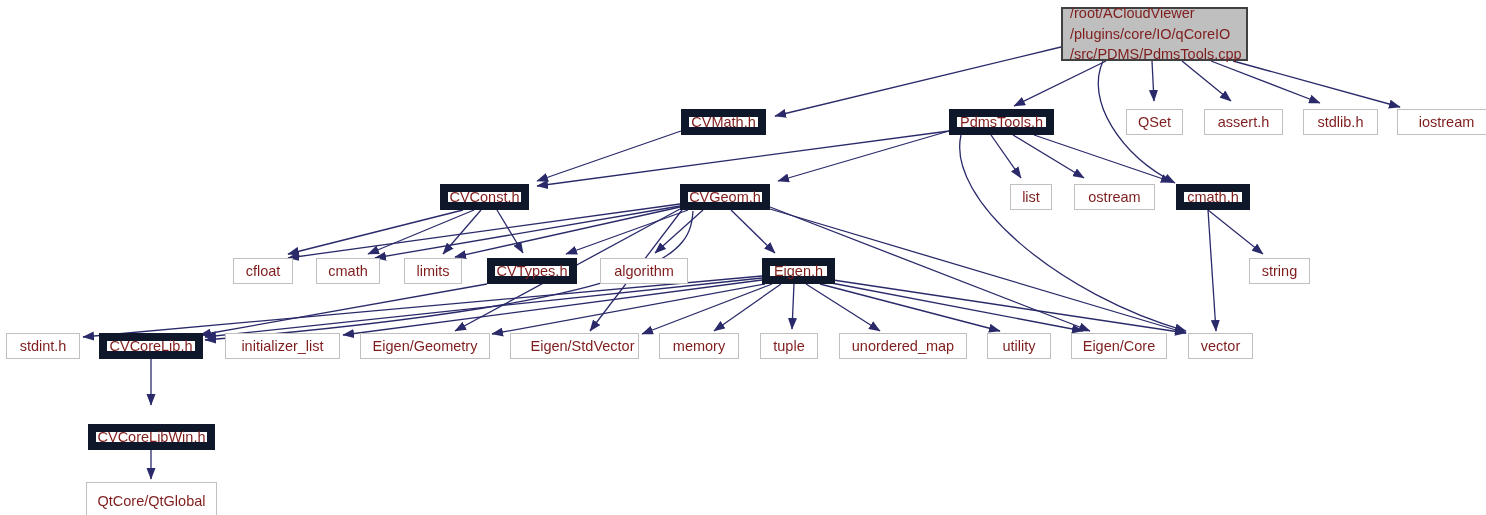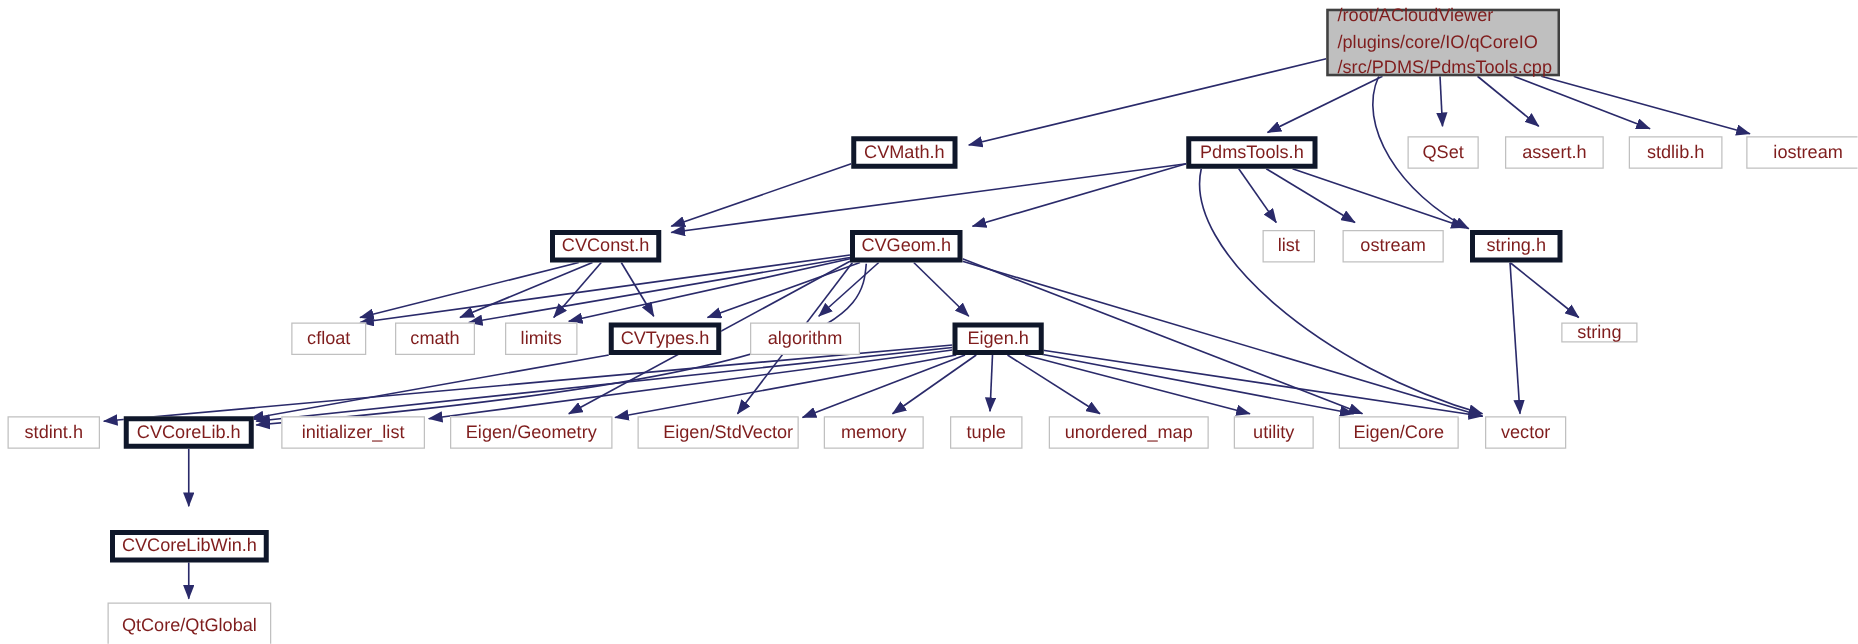--- a/index.html
+++ b/index.html
@@ -29,21 +29,21 @@
     justify-content: center;
     background: #ffffff;
     border: 1px solid #c0c0c0;
     font-size: 14.5px;
     color: #7f1d1d;
     line-height: 1.25;
     white-space: pre;
     text-align: center;
   }
   .node.bold {
-    border: 4px solid #0f172a;
+    border: 8px solid #0f172a;
   }
   .node.root {
     background: #bfbfbf;
     border: 2px solid #404040;
     text-align: left;
     justify-content: flex-start;
     padding-left: 7px;
     line-height: 1.42;
   }
   .node-label {
@@ -115,28 +115,28 @@
       <div class="node bold" style="left: 681px; top: 109px; width: 85px; height: 26px;"><span class="node-label">CVMath.h</span></div>
       <div class="node bold" style="left: 949px; top: 109px; width: 105px; height: 26px;"><span class="node-label">PdmsTools.h</span></div>
       <div class="node" style="left: 1126px; top: 109px; width: 57px; height: 26px;"><span class="node-label">QSet</span></div>
       <div class="node" style="left: 1204px; top: 109px; width: 79px; height: 26px;"><span class="node-label">assert.h</span></div>
       <div class="node" style="left: 1303px; top: 109px; width: 75px; height: 26px;"><span class="node-label">stdlib.h</span></div>
       <div class="node" style="left: 1397px; top: 109px; width: 99px; height: 26px;"><span class="node-label">iostream</span></div>
       <div class="node bold" style="left: 440px; top: 184px; width: 89px; height: 26px;"><span class="node-label">CVConst.h</span></div>
       <div class="node bold" style="left: 680px; top: 184px; width: 90px; height: 26px; text-align: right;"><span class="node-label">CVGeom.h</span></div>
       <div class="node" style="left: 1010px; top: 184px; width: 42px; height: 26px;"><span class="node-label">list</span></div>
       <div class="node" style="left: 1074px; top: 184px; width: 81px; height: 26px;"><span class="node-label">ostream</span></div>
-      <div class="node bold" style="left: 1176px; top: 184px; width: 74px; height: 26px;"><span class="node-label">string.h</span></div>
+      <div class="node bold" style="left: 1176px; top: 184px; width: 74px; height: 26px;"><span class="node-label">cmath.h</span></div>
       <div class="node" style="left: 233px; top: 258px; width: 60px; height: 26px;"><span class="node-label">cfloat</span></div>
       <div class="node" style="left: 316px; top: 258px; width: 64px; height: 26px;"><span class="node-label">cmath</span></div>
       <div class="node" style="left: 404px; top: 258px; width: 58px; height: 26px;"><span class="node-label">limits</span></div>
       <div class="node bold" style="left: 487px; top: 258px; width: 90px; height: 26px;"><span class="node-label">CVTypes.h</span></div>
       <div class="node" style="left: 600px; top: 258px; width: 88px; height: 26px;"><span class="node-label">algorithm</span></div>
       <div class="node bold" style="left: 762px; top: 258px; width: 73px; height: 26px;"><span class="node-label">Eigen.h</span></div>
-      <div class="node" style="left: 1249px; top: 258px; width: 61px; height: 16px;"><span class="node-label">string</span></div>
+      <div class="node" style="left: 1249px; top: 258px; width: 61px; height: 26px;"><span class="node-label">string</span></div>
       <div class="node" style="left: 6px; top: 333px; width: 74px; height: 26px;"><span class="node-label">stdint.h</span></div>
       <div class="node bold" style="left: 99px; top: 333px; width: 104px; height: 26px;"><span class="node-label">CVCoreLib.h</span></div>
       <div class="node" style="left: 225px; top: 333px; width: 115px; height: 26px;"><span class="node-label">initializer_list</span></div>
       <div class="node" style="left: 360px; top: 333px; width: 130px; height: 26px;"><span class="node-label">Eigen/Geometry</span></div>
       <div class="node" style="left: 510px; top: 333px; width: 129px; height: 26px; padding-left: 16px;"><span class="node-label">Eigen/StdVector</span></div>
       <div class="node" style="left: 659px; top: 333px; width: 80px; height: 26px;"><span class="node-label">memory</span></div>
       <div class="node" style="left: 760px; top: 333px; width: 58px; height: 26px;"><span class="node-label">tuple</span></div>
       <div class="node" style="left: 839px; top: 333px; width: 128px; height: 26px;"><span class="node-label">unordered_map</span></div>
       <div class="node" style="left: 987px; top: 333px; width: 64px; height: 26px;"><span class="node-label">utility</span></div>
       <div class="node" style="left: 1071px; top: 333px; width: 96px; height: 26px;"><span class="node-label">Eigen/Core</span></div>

